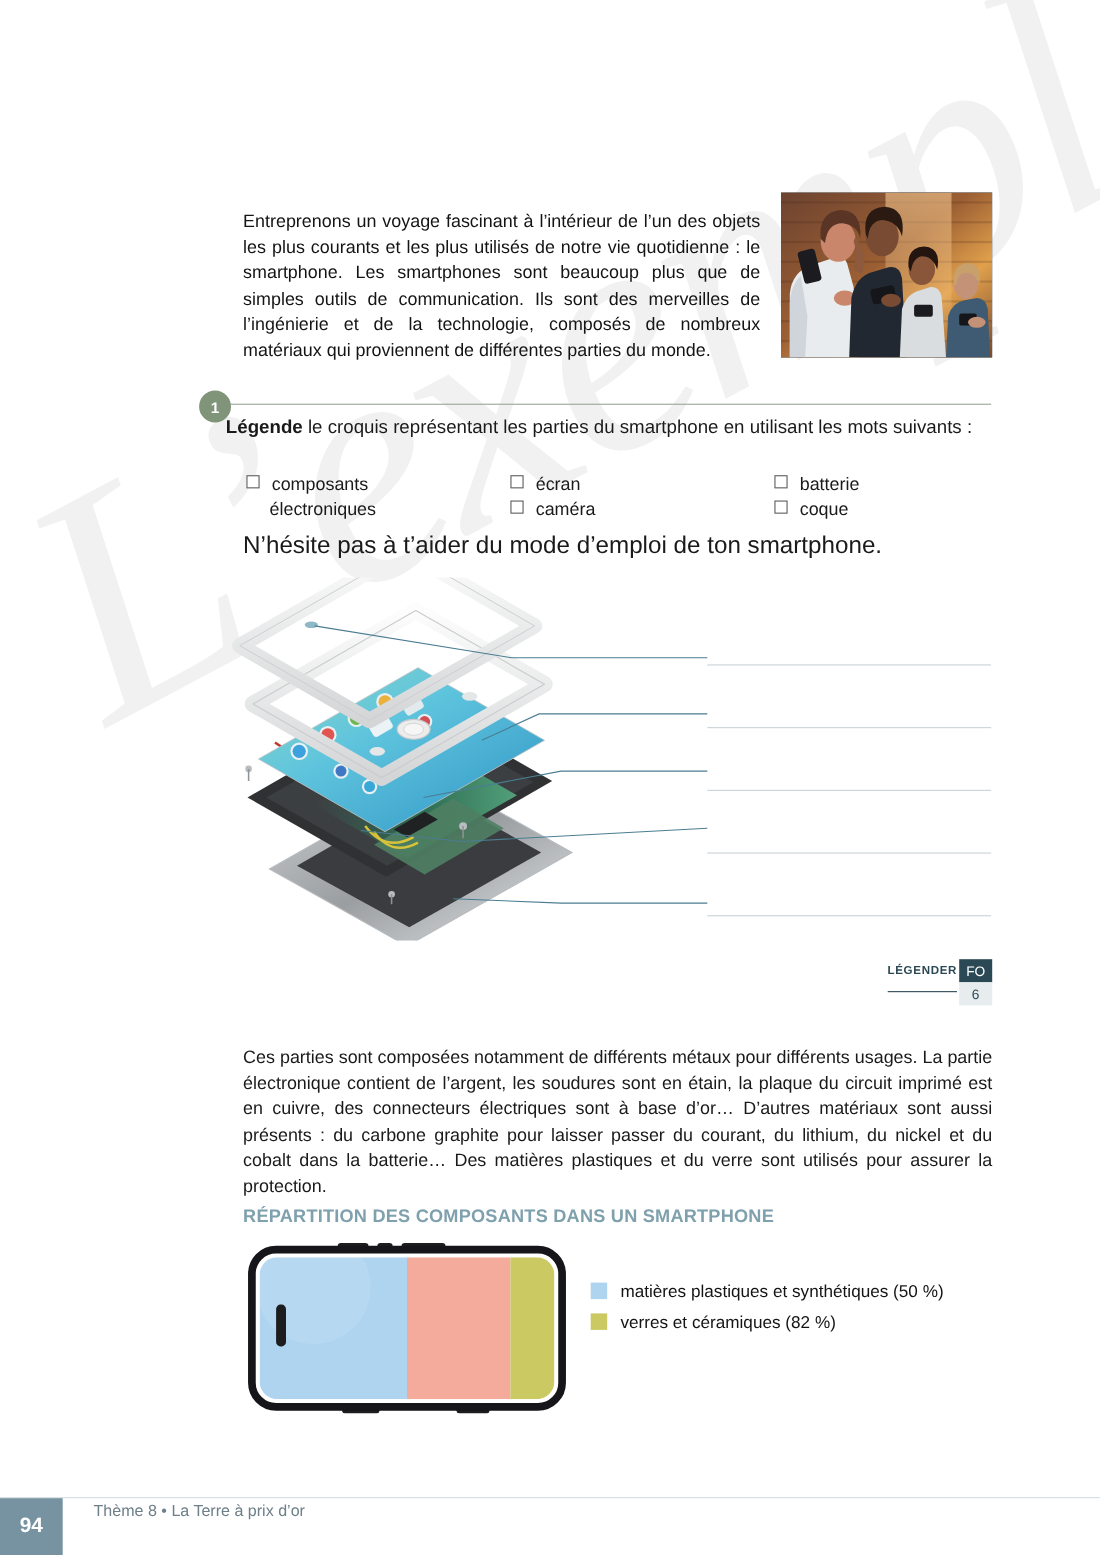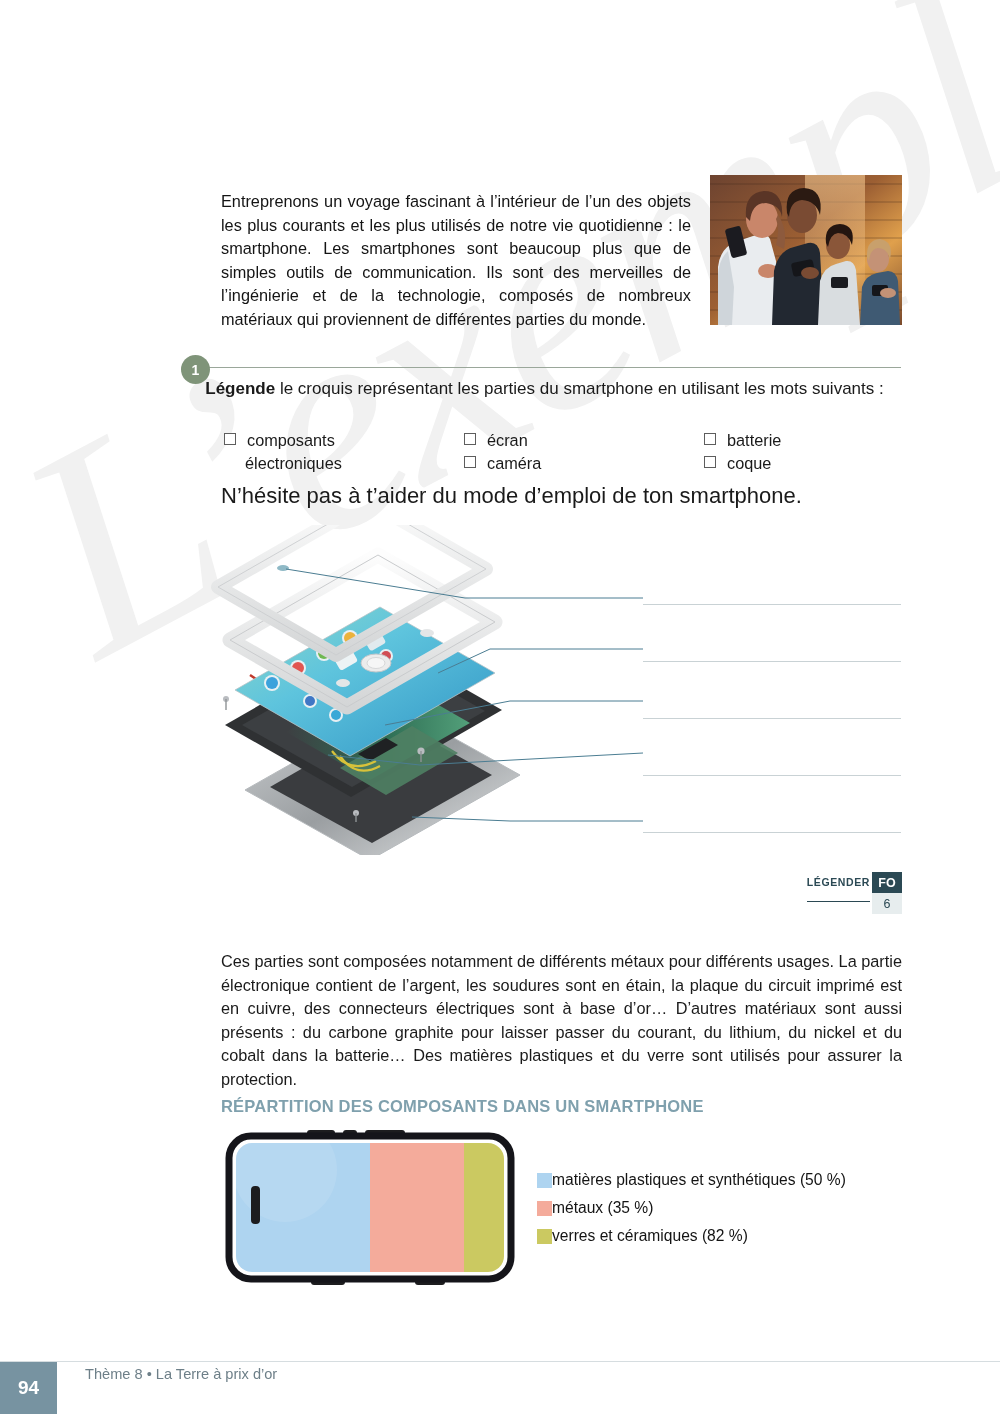--- a/index.html
+++ b/index.html
@@ -119,21 +119,21 @@
   .comp-label{
     position:absolute; right:32px; top:4px;
     font-size:10.5px; font-weight:bold; letter-spacing:.6px;
     color:#2b4954; text-transform:uppercase;
     border-bottom:1.4px solid #2b4954; padding-bottom:13px;
   }
   .comp-fo{
     position:absolute; right:0; top:0; width:30px; height:21px;
     background:#2b4954; color:#fff;
     display:flex; align-items:center; justify-content:center;
-    font-size:12.5px; font-weight:bold;
+    font-size:12.5px; font-weight:normal;
   }
   .comp-no{
     position:absolute; right:0; top:21px; width:30px; height:21px;
     background:#e7edee; color:#2b4954;
     display:flex; align-items:center; justify-content:center;
     font-size:12.5px;
   }
 
   
   .body-text{
@@ -146,21 +146,21 @@
     position:absolute; left:221px; top:1097px;
     font-size:16.5px; font-weight:bold; letter-spacing:.2px;
     color:#7fa0ad;
   }
   .chart-wrap{position:absolute; left:221px; top:1130px; width:690px; height:160px;}
   .phone-fig{position:absolute; left:4px; top:0; width:290px; height:155px;}
   .legend{
     position:absolute; left:316px; top:36px; width:380px;
   }
   .leg-row{
-    display:flex; align-items:center; 
+    display:flex; align-items:flex-start; gap:12px;
     height:28px; font-size:15.6px; color:#141414;
   }
   .leg-sw{width:15px; height:15px; flex:0 0 15px;}
 
   
   .footer-rule{
     position:absolute; left:0; top:1361px; width:1000px; height:1px;
     background:#d6dde0;
   }
   .footer-num{
@@ -433,24 +433,20 @@
 
       <rect x="26" y="56" width="9" height="38" rx="4" fill="#1d1d1f"></rect>
     </svg>
 
     <div class="legend">
       <div class="leg-row">
         <span class="leg-sw" style="background:#aed4f0"></span>
         <span>matières plastiques et synthétiques (50 %)</span>
       </div>
       <div class="leg-row">
-        <span class="leg-sw" style="background:#f4ab9b"></span>
-        <span>métaux (35 %)</span>
-      </div>
-      <div class="leg-row">
         <span class="leg-sw" style="background:#cbc961"></span>
         <span>verres et céramiques (82 %)</span>
       </div>
     </div>
   </div>
 
   <div class="footer-rule"></div>
   <div class="footer-num">94</div>
   <div class="footer-txt">Thème 8 • La Terre à prix d’or</div>
 

